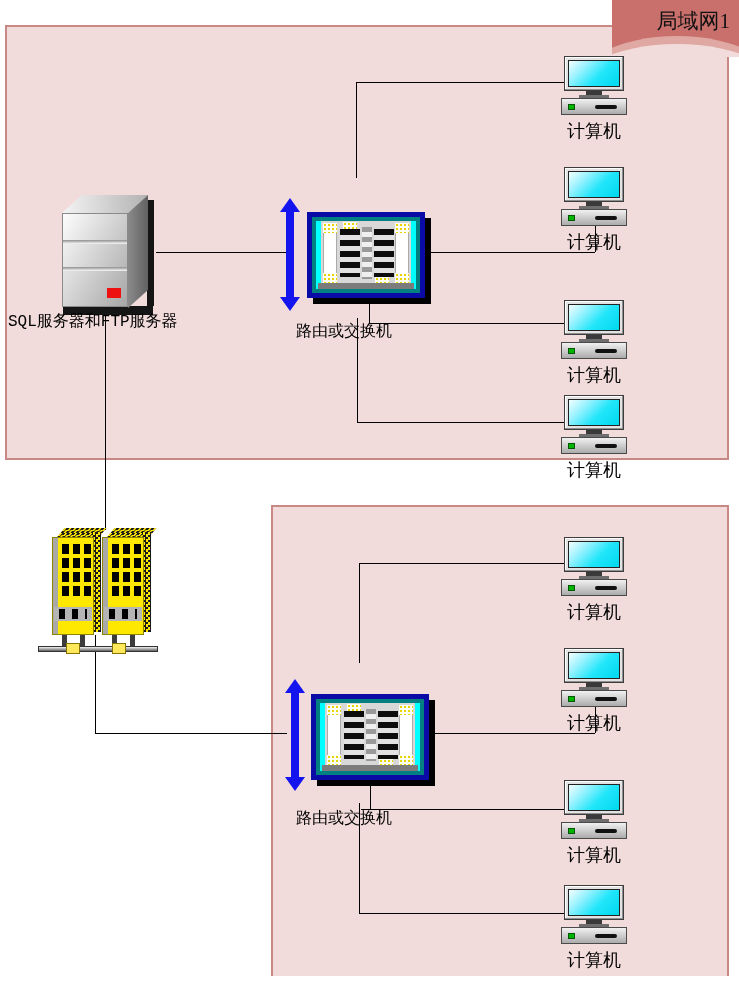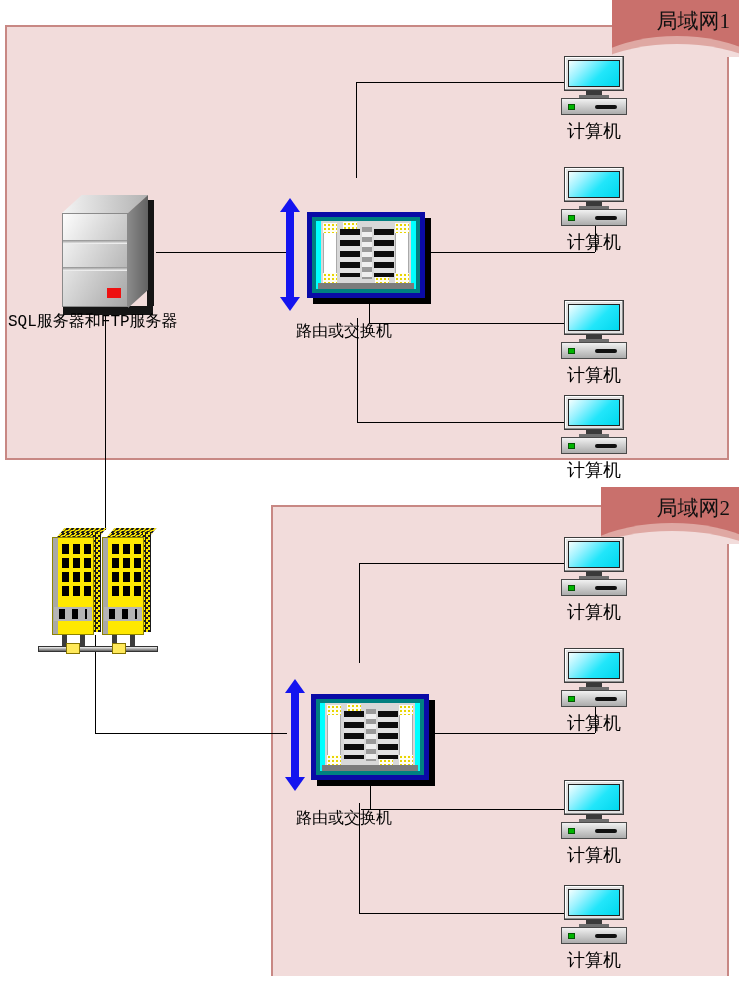--- a/index.html
+++ b/index.html
@@ -113,25 +113,20 @@
   <div class="ln v" style="left:370px;top:778px;height:32px;"></div>
   <div class="ln h" style="left:361px;top:809px;width:207px;"></div>
   <div class="ln v" style="left:359px;top:803px;height:110px;"></div>
   <div class="ln h" style="left:359px;top:913px;width:209px;"></div>
 
   <div class="banner" id="banner1">
     <div class="rim"></div>
     <div class="cut"></div>
     <div class="txt">局域网1</div>
   </div>
-  <div class="banner" id="banner2">
-    <div class="rim"></div>
-    <div class="cut"></div>
-    <div class="txt">局域网2</div>
-  </div>
 
   <div>
     <div class="ic srv-shr"></div>
     <div class="ic srv-shb"></div>
     <div class="ic srv-top"></div>
     <div class="ic srv-side"></div>
     <div class="ic srv-front">
       <div class="ridge" style="top:26px;"></div>
       <div class="ridge" style="top:53px;"></div>
       <div class="led"></div>

